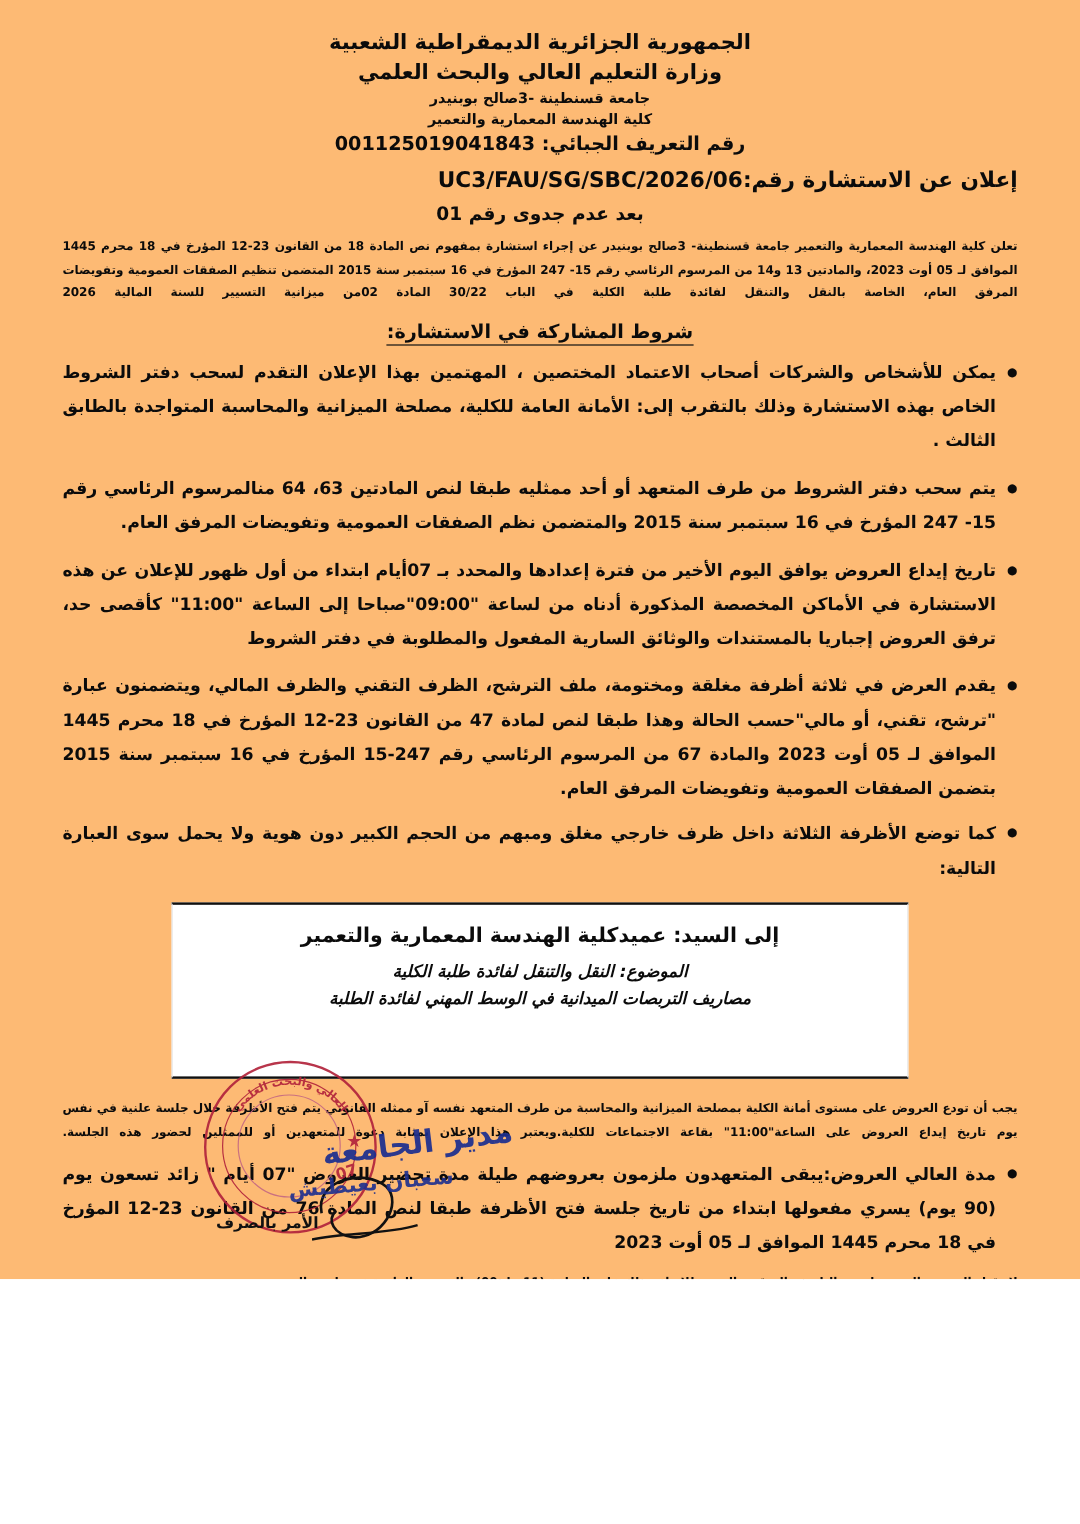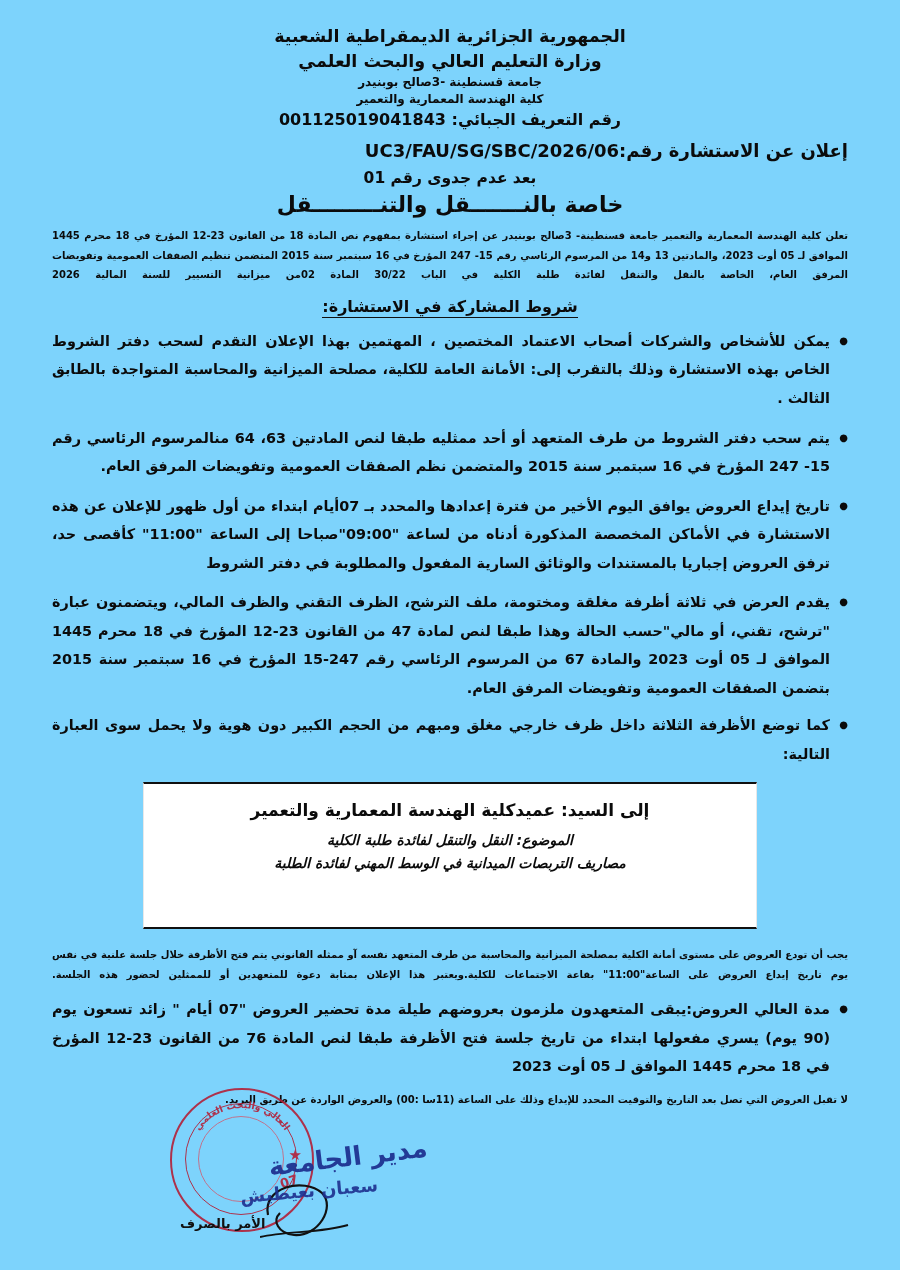--- a/index.html
+++ b/index.html
@@ -8,23 +8,23 @@
     padding: 0;
     background: #ffffff;
   }
   body {
     font-family: "DejaVu Sans", "Liberation Sans", sans-serif;
     color: #0b0b0b;
   }
   .page {
     position: relative;
     width: 900px;
-    height: 1270px;
+    height: 1066px;
     margin: 0 auto;
-    background: #7dd3fc;
+    background: #fdba74;
     overflow: hidden;
     direction: rtl;
     box-sizing: border-box;
     padding: 24px 52px 0 52px;
   }
 
   
   .header {
     text-align: center;
     line-height: 1.42;
@@ -264,21 +264,20 @@
   <div class="header">
     <div class="h-line">الجمهورية الجزائرية الديمقراطية الشعبية</div>
     <div class="h-line">وزارة التعليم العالي والبحث العلمي</div>
     <div class="h-line sm">جامعة قسنطينة -3صالح بوبنيدر</div>
     <div class="h-line sm">كلية الهندسة المعمارية والتعمير</div>
     <div class="h-line tax">رقم التعريف الجبائي: 001125019041843</div>
   </div>
 
   <div class="title-consult">إعلان عن الاستشارة رقم:06/UC3/FAU/SG/SBC/2026</div>
   <div class="subtitle-novalid">بعد عدم جدوى رقم 01</div>
-  <div class="title-main">خاصة بالنـــــــقل والتنـــــــــقل</div>
 
   <div class="para">تعلن كلية الهندسة المعمارية والتعمير جامعة قسنطينة- 3صالح بوبنيدر عن إجراء استشارة بمفهوم نص المادة 18 من القانون 23-12 المؤرخ في 18 محرم 1445 الموافق لـ 05 أوت 2023، والمادتين 13 و14 من المرسوم الرئاسي رقم 15- 247 المؤرخ في 16 سبتمبر سنة 2015 المتضمن تنظيم الصفقات العمومية وتفويضات المرفق العام، الخاصة بالنقل والتنقل لفائدة طلبة الكلية في الباب 30/22  المادة 02من ميزانية التسيير للسنة المالية 2026</div>
 
   <div class="section-heading">
     <span>شروط المشاركة في الاستشارة:</span>
   </div>
 
   <ul class="bullets">
     <li>يمكن للأشخاص والشركات أصحاب الاعتماد المختصين ، المهتمين بهذا الإعلان التقدم لسحب دفتر الشروط الخاص بهذه الاستشارة وذلك بالتقرب إلى: الأمانة العامة للكلية، مصلحة الميزانية والمحاسبة المتواجدة بالطابق الثالث .</li>
     <li>يتم سحب دفتر الشروط من طرف المتعهد أو أحد ممثليه طبقا لنص المادتين 63، 64 منالمرسوم الرئاسي رقم 15- 247 المؤرخ في 16 سبتمبر سنة 2015 والمتضمن نظم الصفقات العمومية وتفويضات المرفق العام.</li>

